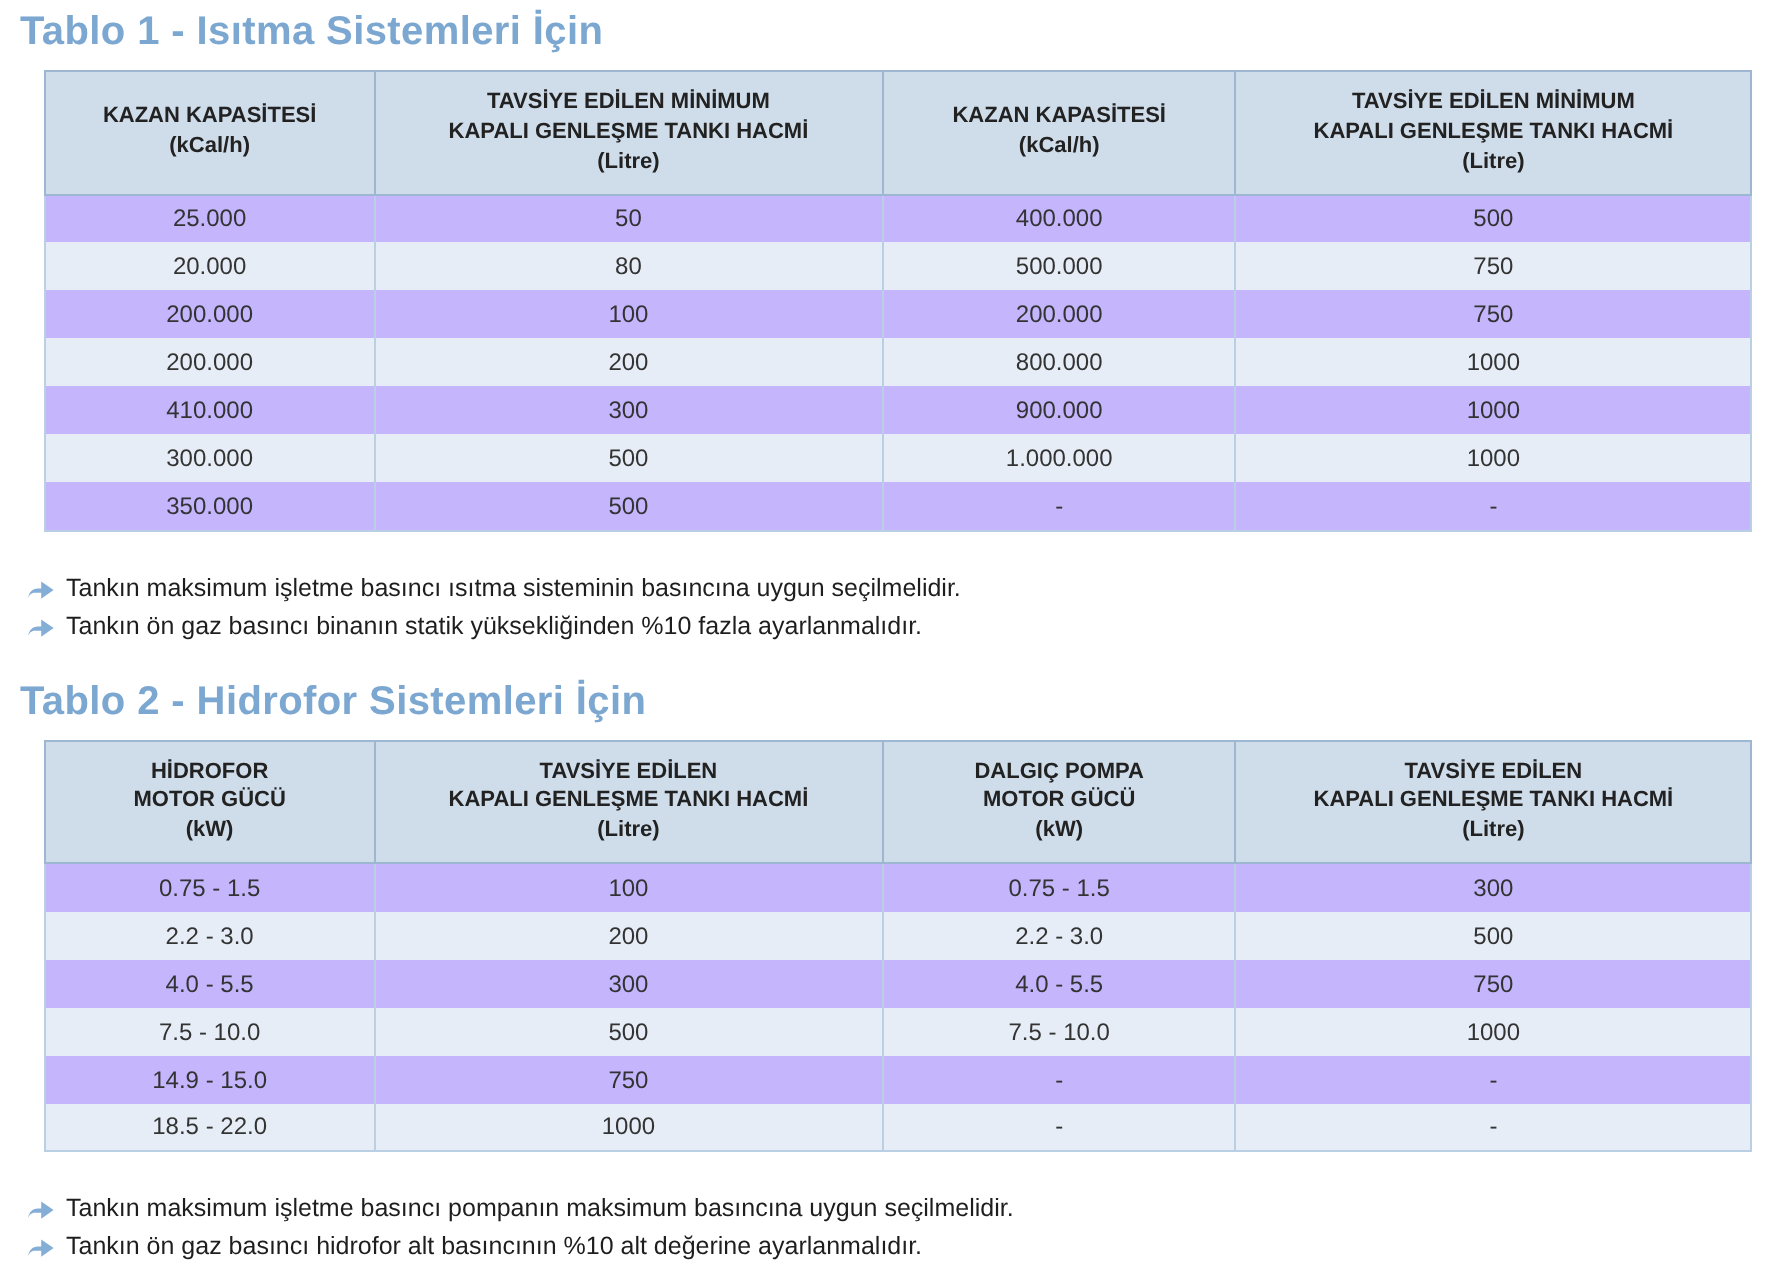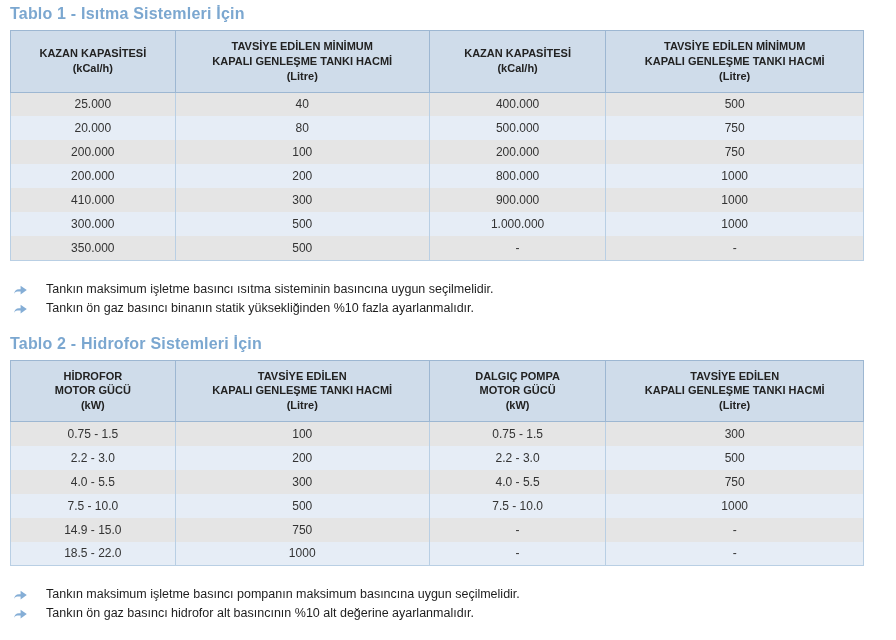--- a/index.html
+++ b/index.html
@@ -5,49 +5,49 @@
   * { margin:0; padding:0; box-sizing:border-box; }
   html,body { background:#ffffff; }
   body {
     width:896px; height:640px; overflow:hidden;
     font-family:"Liberation Sans", sans-serif;
     -webkit-font-smoothing:antialiased;
   }
   .page { padding:5px 20px 0 10px; }
 
   .section-title {
-    font-size:16px; font-weight:bold; color:#7ba7d0;
+    font-size:20px; font-weight:bold; color:#7ba7d0;
     letter-spacing:0.2px; margin:0 0 7px 0;
   }
-  .tbl-wrap { }
+  .tbl-wrap { margin-left:12px; }
 
   table.tbl {
     width:854px; border-collapse:collapse; table-layout:fixed;
     border:1px solid #9db7d2;
   }
   table.tbl thead th {
     background:#cfdcea;
     border:1px solid #9db7d2;
     font-size:11px; font-weight:bold; color:#222222;
     text-align:center; vertical-align:middle;
     padding:8px 4px; line-height:1.35;
     white-space:pre-line;
   }
   table.tbl tbody td {
     font-size:12px; color:#333333; text-align:center;
     height:24px; padding:0 4px;
     border-left:1px solid #b9cfe4; border-right:1px solid #b9cfe4;
-    background:#e5e5e5;
+    background:#c4b5fd;
   }
   table.tbl tbody tr:nth-child(even) td { background:#e6edf6; }
   table.tbl tbody tr:last-child td { border-bottom:1px solid #b9cfe4; }
 
   .notes { margin:19px 0 0 4px; }
   .note {
-    display:flex; align-items:flex-start; gap:19px;
+    display:flex; align-items:flex-start; gap:6px;
     font-size:12.5px; color:#1e1e1e; line-height:19px;
   }
   .arrow-icon { flex:0 0 auto; margin-top:5px; display:block; }
 
   .sec2 { margin-top:17px; }
 </style>
 </head>
 <body>
 
 <div class="page">
@@ -72,21 +72,21 @@
               <th>KAZAN KAPASİTESİ
 (kCal/h)</th>
               <th>TAVSİYE EDİLEN MİNİMUM
 KAPALI GENLEŞME TANKI HACMİ
 (Litre)</th>
             </tr>
         </thead>
         <tbody>
             <tr>
               <td>25.000</td>
-              <td>40</td>
+              <td>50</td>
               <td>400.000</td>
               <td>500</td>
             </tr>
             <tr>
               <td>20.000</td>
               <td>80</td>
               <td>500.000</td>
               <td>750</td>
             </tr>
             <tr>

